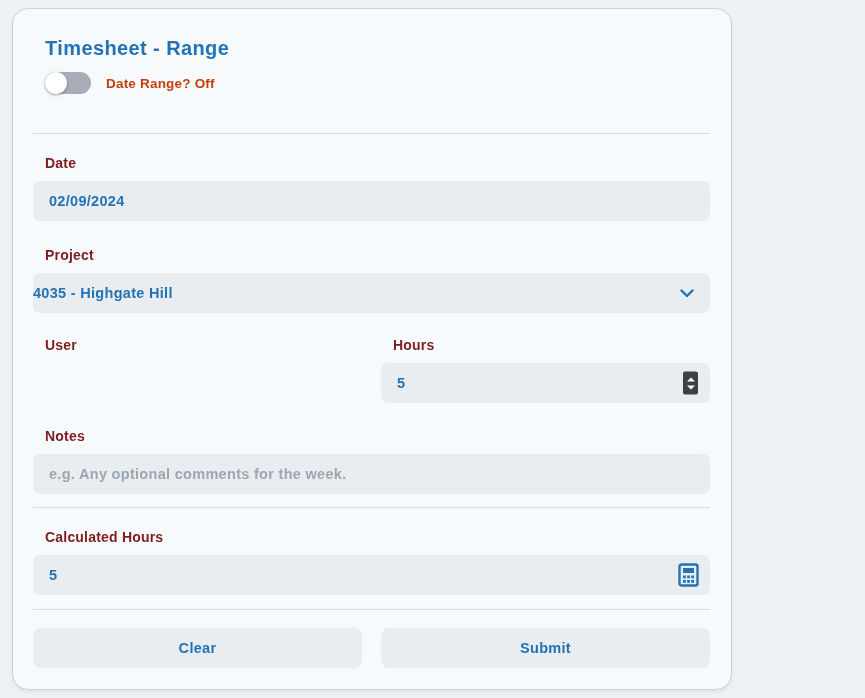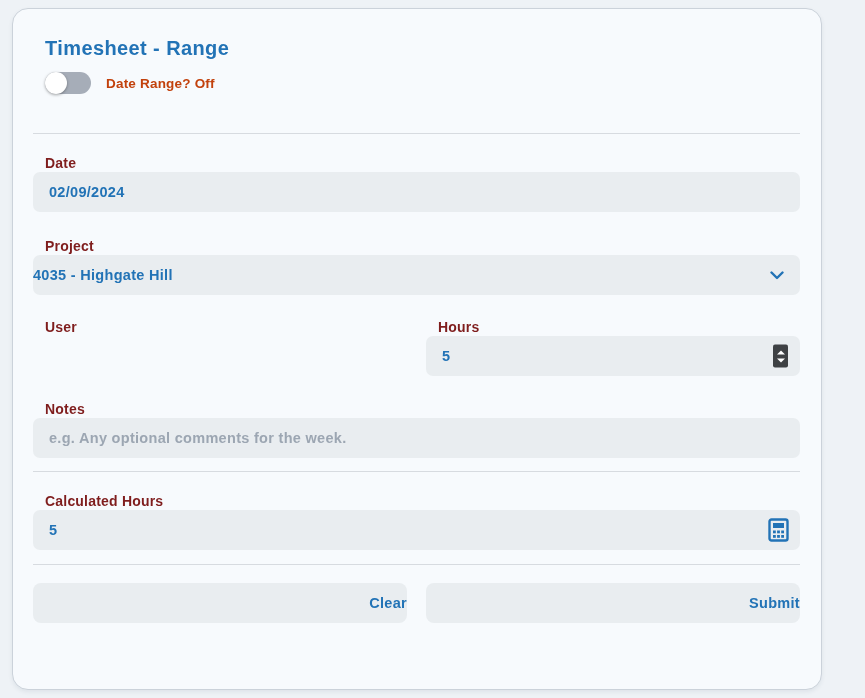--- a/index.html
+++ b/index.html
@@ -5,21 +5,21 @@
   * { margin: 0; padding: 0; box-sizing: border-box; }
   html, body { width: 865px; height: 698px; }
   body {
     background: #eef2f6;
     font-family: "Liberation Sans", "DejaVu Sans", sans-serif;
     letter-spacing: 0.2px;
   }
   .card {
     position: relative;
     margin: 8px 12px;
-    width: 810px;
+    width: 720px;
     height: 682px;
     background: #f7fafd;
     border: 1px solid #cbd2da;
     border-radius: 16px;
     box-shadow: 0 2px 4px rgba(40,60,90,0.08);
     padding: 28px 21px 0 20px;
     overflow: hidden;
   }
   .page-title {
     font-size: 20px;
@@ -76,20 +76,21 @@
     color: #7f1d1d;
     line-height: 17px;
     padding-left: 12px;
   }
   .mt-21 { margin-top: 21px; }
   .mt-26 { margin-top: 26px; }
   .mt-25 { margin-top: 25px; }
   .mt-24 { margin-top: 24px; gap: 44px; }
   .field {
     position: relative;
+    margin-top: 9px;
     height: 40px;
     background: #e9edf0;
     border-radius: 7px;
     display: flex;
     align-items: center;
   }
   .field input {
     width: 100%;
     height: 100%;
     background: transparent;
@@ -167,21 +168,20 @@
     height: 40px;
     background: #e9edf0;
     border: none;
     border-radius: 8px;
     font-family: "Liberation Sans", "DejaVu Sans", sans-serif;
     font-size: 14.5px;
     font-weight: 700;
     letter-spacing: 0.3px;
     color: #2273b6;
     cursor: pointer;
-    text-align: right;
   }
 </style>
 </head>
 <body>
 
 <div class="card">
 
   <div class="page-title">Timesheet - Range</div>
 
   <div class="toggle-row">

